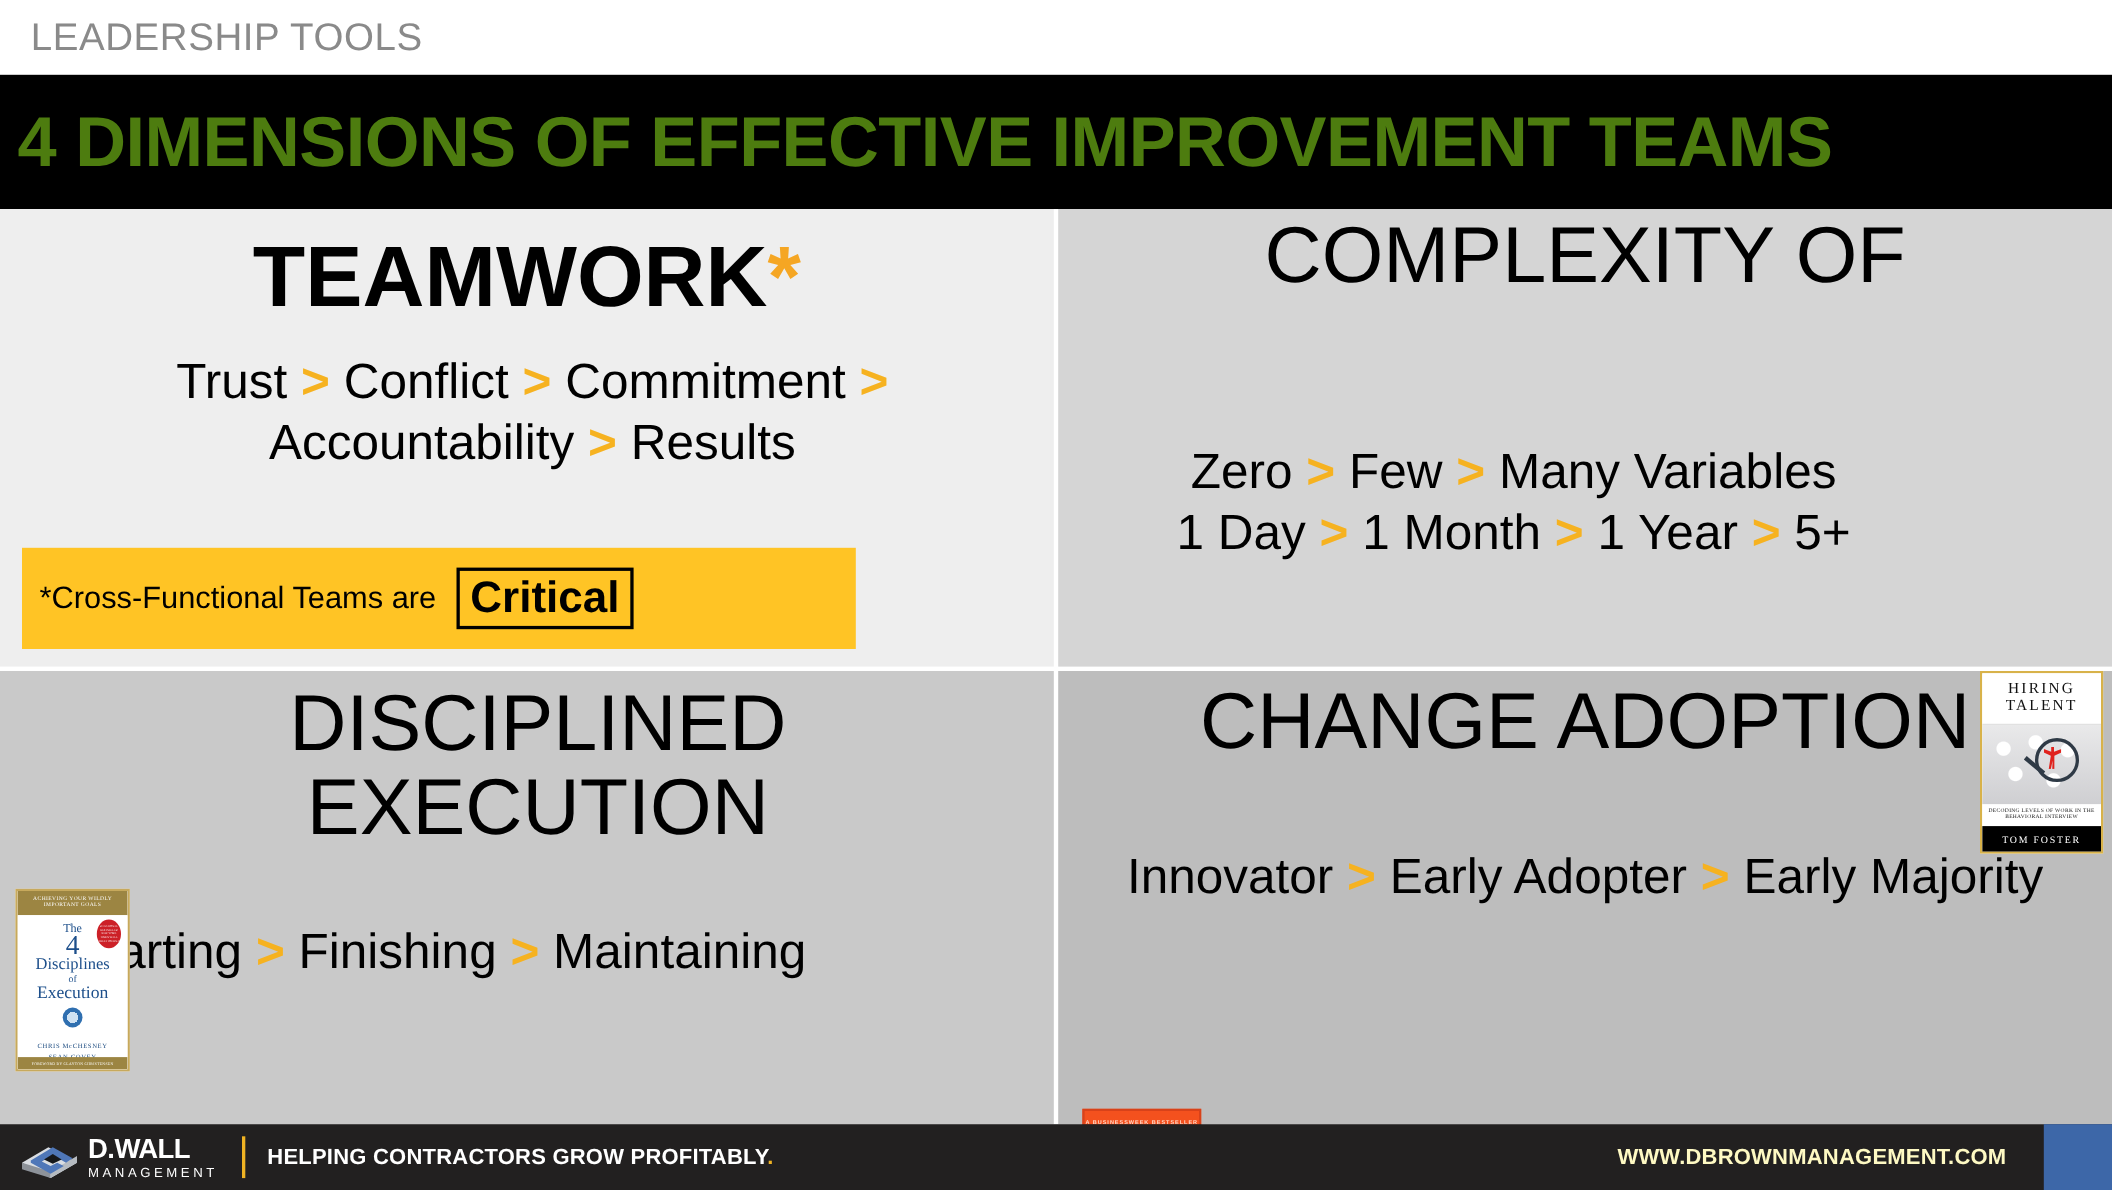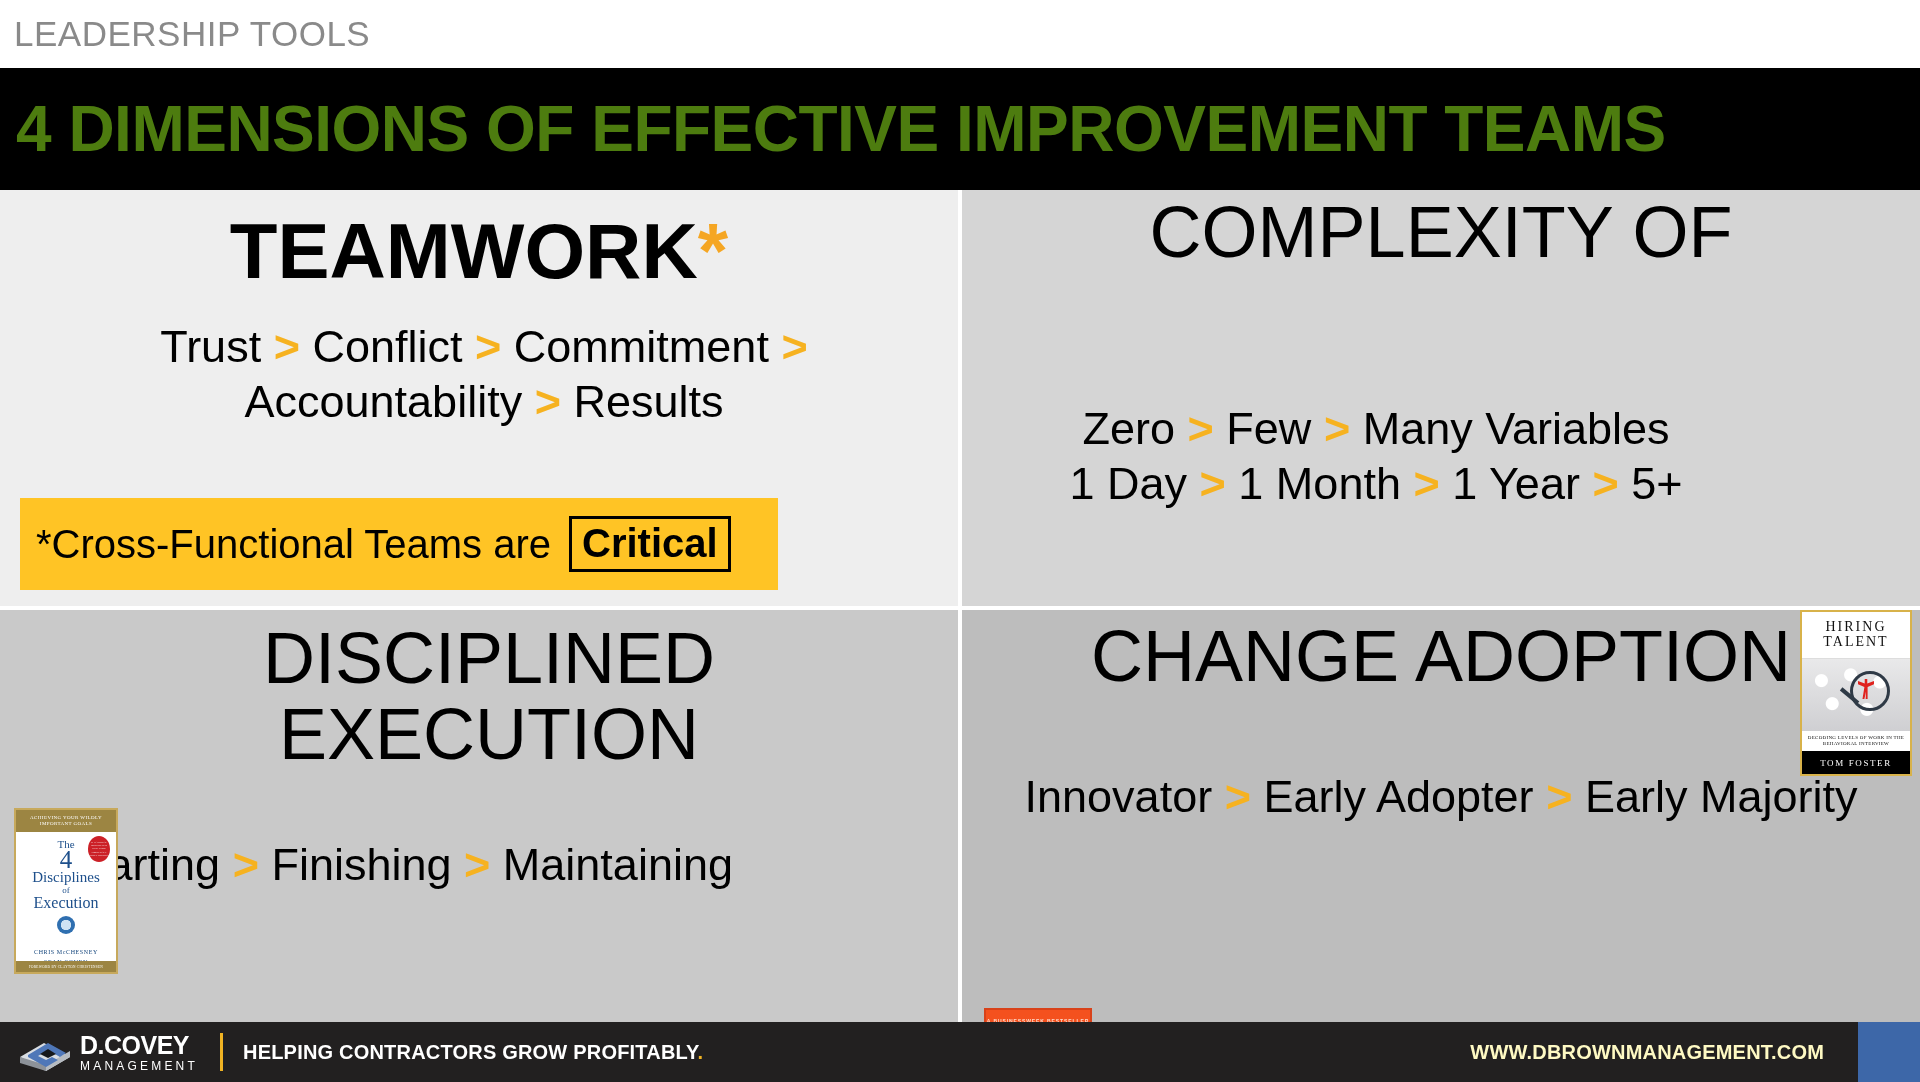--- a/index.html
+++ b/index.html
@@ -21,21 +21,21 @@
   
   .eyebrow {
     position: absolute;
     left: 0; top: 0;
     width: 1920px; height: 68px;
     background: #ffffff;
     display: flex;
     align-items: center;
   }
   .eyebrow-text {
-    margin-left: 14px;
+    margin-left: 28px;
     font-size: 35px;
     letter-spacing: 0.5px;
     color: #8a8a8a;
     font-weight: 400;
     white-space: nowrap;
   }
 
   
   .titlebar {
     position: absolute;
@@ -102,21 +102,21 @@
     position: absolute;
     left: 20px; top: 308px;
     width: 758px; height: 92px;
     background: #ffc425;
     display: flex;
     align-items: center;
     box-sizing: border-box;
     padding-left: 16px;
   }
   .callout-text {
-    font-size: 40px;
+    font-size: 28px;
     color: #000000;
     white-space: nowrap;
   }
   .callout-box {
     margin-left: 18px;
     border: 3px solid #000000;
     padding: 2px 10px 4px 10px;
     font-size: 40px;
     font-weight: bold;
     color: #000000;
@@ -485,21 +485,21 @@
       <div class="logo-mark">
         <svg viewBox="0 0 54 42" width="54" height="42">
           <polygon points="2,26 26,12 52,26 28,40" fill="#d9dde2"></polygon>
           <polygon points="2,26 2,32 28,40 28,34" fill="#8d9299"></polygon>
           <polygon points="28,34 28,40 52,26 52,20" fill="#b6bbc1"></polygon>
           <path d="M10,24 L30,12 L48,22 L42,26 L30,19 L20,25 L28,29 L34,26 L40,29 L28,36 L10,26 Z" fill="#4f77b8"></path>
           <path d="M22,23 L30,18 L38,23 L30,27 Z" fill="#16181b"></path>
         </svg>
       </div>
       <div class="logo-brand">
-        <div class="logo-name">D.COVEY</div>
+        <div class="logo-name">D.WALL</div>
         <div class="logo-sub">MANAGEMENT</div>
       </div>
       <div class="footer-divider"></div>
       <div class="footer-tagline">
         <span>HELPING CONTRACTORS GROW PROFITABLY</span><span class="dot">.</span>
       </div>
     </div>
     <div class="footer-url">WWW.DBROWNMANAGEMENT.COM</div>
     <div class="footer-blue"></div>
   </div>

